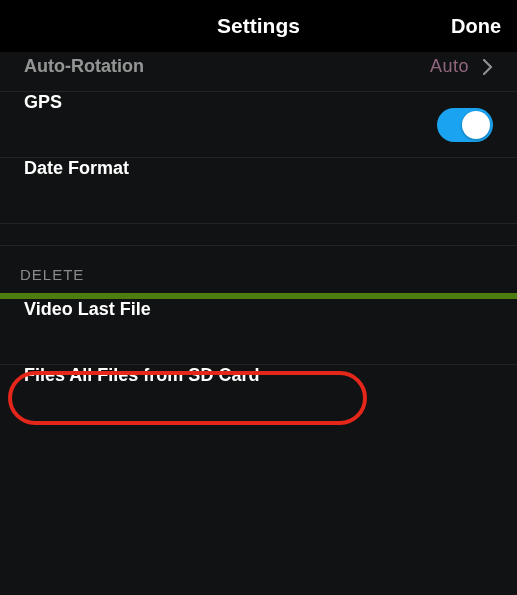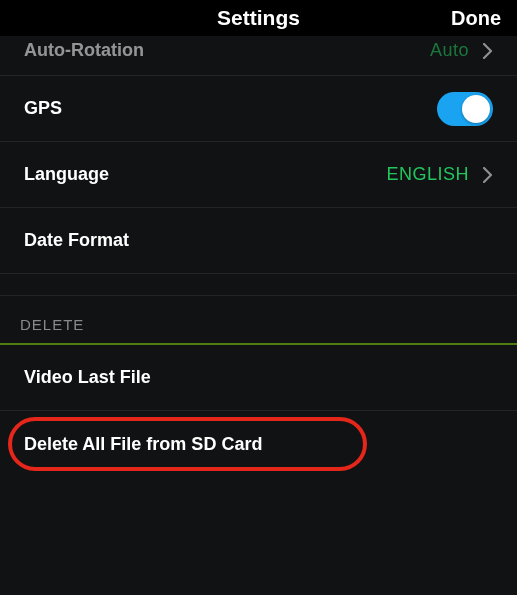--- a/index.html
+++ b/index.html
@@ -16,21 +16,21 @@
     overflow: hidden;
   }
   .screen {
     width: 100%;
     height: 100%;
     background: #0c0c0c;
     display: flex;
     flex-direction: column;
   }
   .header {
-    height: 36px;
+    height: 52px;
     background: #000;
     display: flex;
     align-items: center;
     justify-content: center;
     position: relative;
     flex: 0 0 auto;
   }
   .header-title {
     font-size: 21px;
     font-weight: 700;
@@ -48,21 +48,20 @@
   }
   .list {
     flex: 1 1 auto;
     background: #111213;
     display: flex;
     flex-direction: column;
     padding-top: 4px;
   }
   .row {
     display: flex;
-    align-items: center;
     justify-content: space-between;
     padding: 0 24px;
     height: 66px;
     border-bottom: 1px solid #222426;
     cursor: pointer;
     position: relative;
   }
   .row.first {
     height: 36px;
     align-items: flex-start;
@@ -78,21 +77,21 @@
     color: #fff;
   }
   .row-right {
     display: flex;
     align-items: center;
     gap: 14px;
   }
   .row-value {
     font-size: 18px;
     font-weight: 500;
-    color: #22c55e;
+    color: #f9a8d4;
     letter-spacing: 0.5px;
   }
   .chevron svg {
     display: block;
   }
   .toggle {
     width: 56px;
     height: 34px;
     border-radius: 17px;
     position: relative;
@@ -114,21 +113,21 @@
   .section-gap {
     height: 22px;
     border-bottom: 1px solid #222426;
   }
   .section-header {
     padding: 20px 20px 10px 20px;
     font-size: 15px;
     font-weight: 500;
     color: #888a8c;
     letter-spacing: 1px;
-    border-bottom: 2px solid #4d7c0f;
+    border-bottom: 6px solid #4d7c0f;
   }
   .row.no-border {
     border-bottom: none;
   }
   .highlight-ring {
     position: absolute;
     left: 8px;
     right: 150px;
     top: 6px;
     bottom: 6px;
@@ -163,45 +162,34 @@
 
     <div class="row">
       <div class="row-label">GPS</div>
       <div class="row-right">
         <div class="toggle on">
           <div class="knob"></div>
         </div>
       </div>
     </div>
 
-    <div class="row">
-      <div class="row-label">Language</div>
-      <div class="row-right">
-        <div class="row-value">ENGLISH</div>
-        <span class="chevron">
-          <svg width="10" height="16" viewBox="0 0 10 16">
-              <path d="M1 1 L8 8 L1 15" stroke="#8e9092" stroke-width="2.2" fill="none" stroke-linecap="round" stroke-linejoin="round"></path>
-            </svg>
-        </span>
-      </div>
-    </div>
 
     <div class="row">
       <div class="row-label">Date Format</div>
     </div>
 
 
     <div class="section-gap"></div>
 
     <div class="section-header">DELETE</div>
 
     <div class="row">
       <div class="row-label">Video Last File</div>
     </div>
 
     <div class="row no-border">
-      <div class="row-label">Delete All File from SD Card</div>
+      <div class="row-label">Files All Files from SD Card</div>
       <div class="highlight-ring"></div>
     </div>
 
   </div>
 
 </div>
 
 </body></html>

